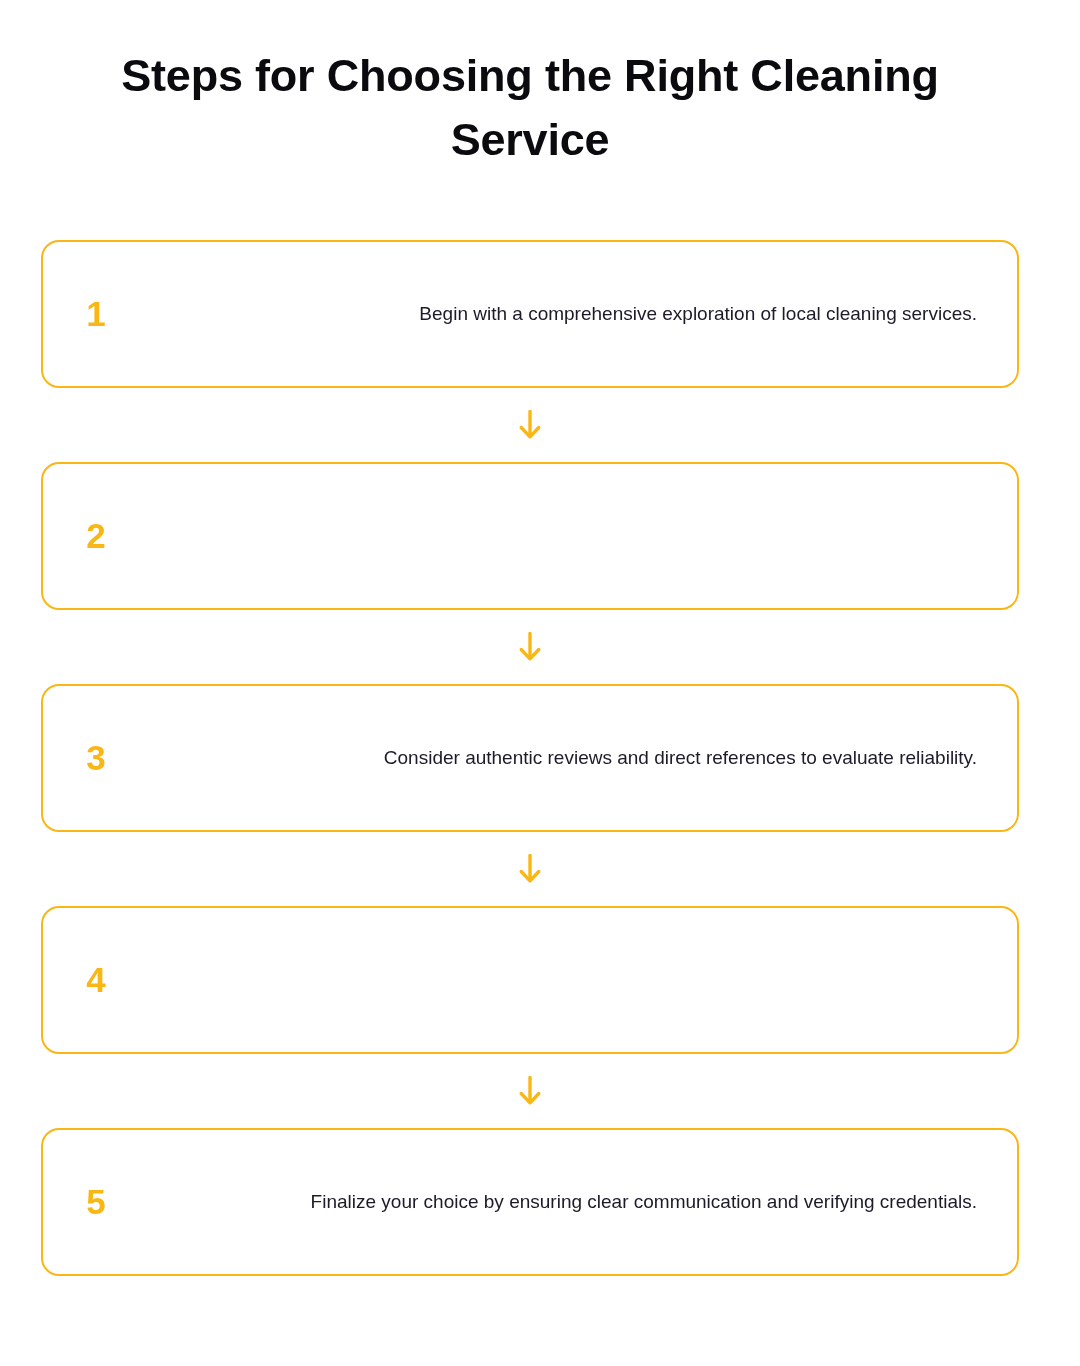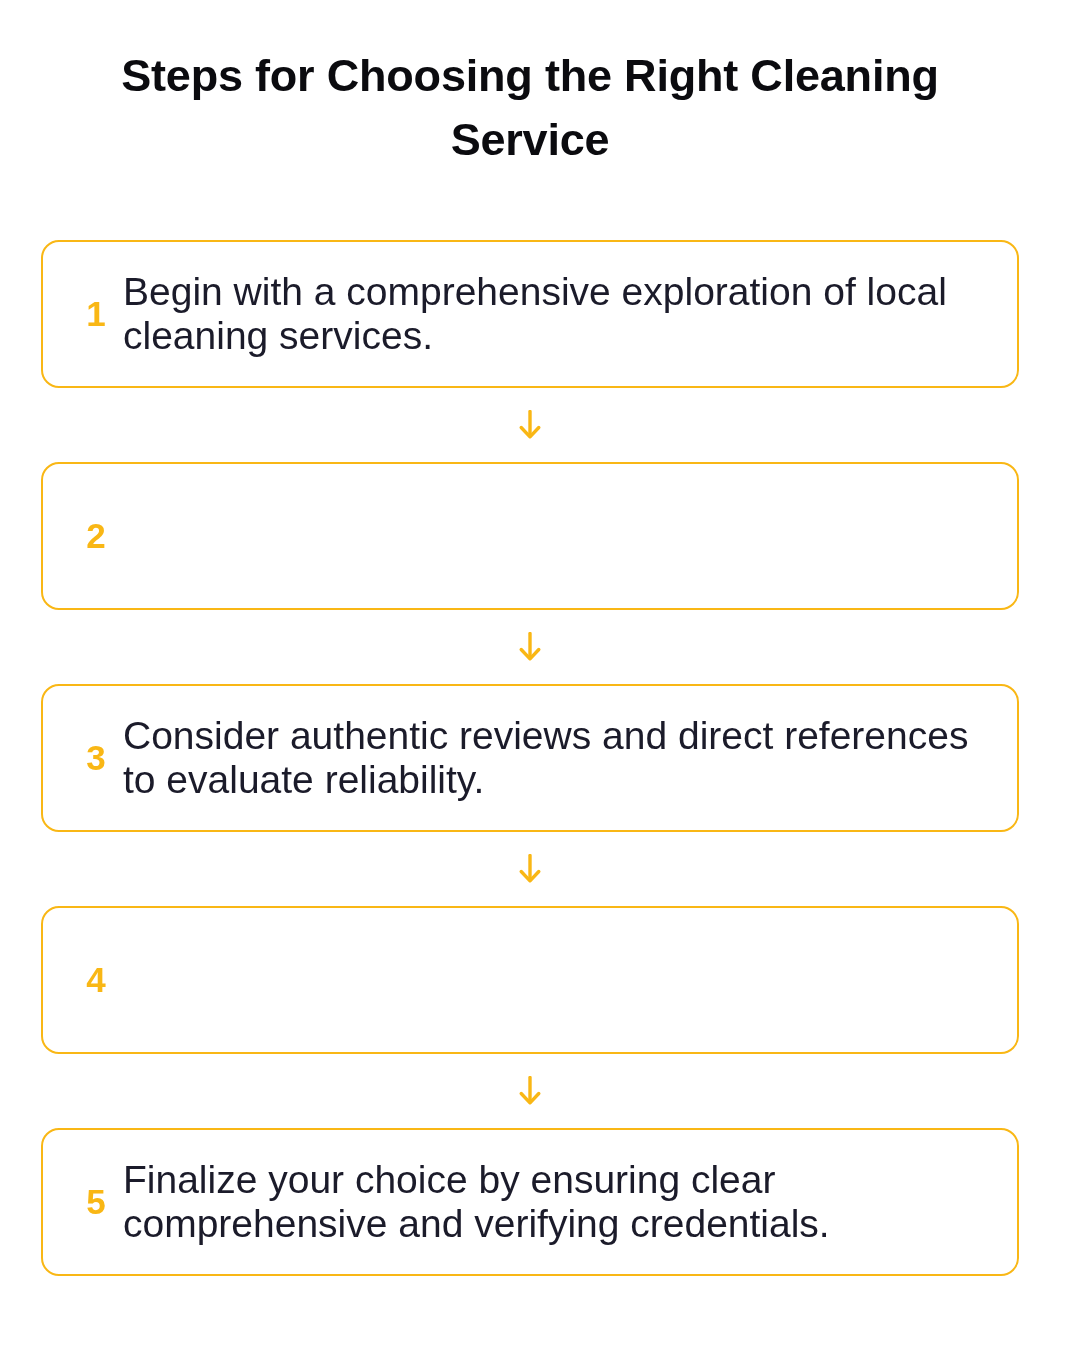--- a/index.html
+++ b/index.html
@@ -62,25 +62,26 @@
     width: 54px;
     text-align: center;
     font-size: 35px;
     font-weight: 700;
     color: #f9b715;
     line-height: 1;
   }
 
   .step-text {
     flex: 1 1 auto;
-    font-size: 39px;
+    font-size: 19px;
     line-height: 44px;
     color: #1b1b2a;
     font-weight: 400;
     padding-right: 14px;
+    text-align: right;
   }
 
   
   .connector {
     height: 74px;
     display: flex;
     align-items: center;
     justify-content: center;
   }
 
@@ -152,17 +153,17 @@
       <span class="arrow-icon">
         <svg viewBox="0 0 26 30" width="26" height="30" aria-hidden="true">
           <path d="M13 1.5 L13 24.5" stroke="#F9B715" stroke-width="3.4" stroke-linecap="round" fill="none"></path>
           <path d="M4.2 17.5 L13 26.8 L21.8 17.5" stroke="#F9B715" stroke-width="3.4" stroke-linecap="round" stroke-linejoin="round" fill="none"></path>
         </svg>
       </span>
     </div>
 
     <div class="step-card">
       <div class="step-number">5</div>
-      <div class="step-text">Finalize your choice by ensuring clear comprehensive and verifying credentials.</div>
+      <div class="step-text">Finalize your choice by ensuring clear communication and verifying credentials.</div>
     </div>
 
   </div>
 </div>
 
 </body></html>

